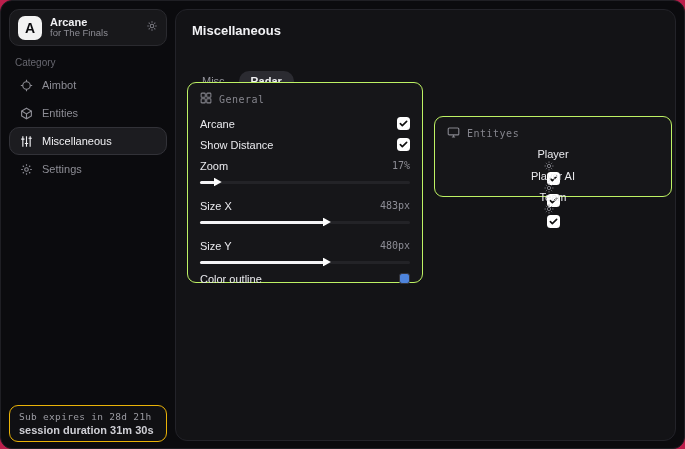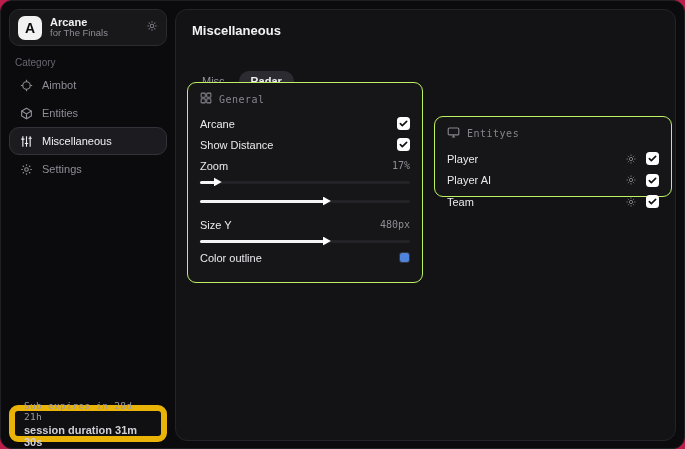--- a/index.html
+++ b/index.html
@@ -43,21 +43,21 @@
     height:28px; display:flex; align-items:center; gap:9px;
     padding:0 9px; border-radius:10px; border:1px solid transparent;
     color:#8d8d95; font-size:11px; cursor:pointer;
   }
   .nav-item .nico { width:14px; display:flex; justify-content:center; }
   .nav-item svg { stroke:#8d8d95; }
   .nav-item.active { background:#1c1c20; border-color:#323238; color:#f0f0f3; }
   .nav-item.active svg { stroke:#f0f0f3; }
   .footer-card {
     position:absolute; left:8px; right:8px; bottom:6px; height:37px;
-    border:6px solid #eab308; border-radius:9px; background:#101013;
+    border:1px solid #eab308; border-radius:9px; background:#101013;
     padding:5px 9px; display:flex; flex-direction:column; justify-content:center; gap:2px;
   }
   .footer-l1 { font-family:"DejaVu Sans Mono", monospace; font-size:9.5px; color:#9b9ba2; letter-spacing:.3px; }
   .footer-l2 { font-size:11px; font-weight:bold; color:#cfcfd5; }
   
   .main {
     position:absolute; left:174px; top:8px; right:8px; bottom:7px;
     background:#131316; border:1px solid #232329; border-radius:12px;
   }
   .page-title { position:absolute; left:16px; top:13px; font-size:13px; font-weight:bold; color:#f2f2f5; }
@@ -89,21 +89,21 @@
   .slider { position:relative; height:12px; display:flex; align-items:center; cursor:pointer; }
   .track { position:relative; width:100%; height:3px; background:#232327; border-radius:2px; }
   .fill { position:relative; height:3px; background:#f4f4f6; border-radius:2px; }
   .thumb {
     position:absolute; right:-7px; top:50%; transform:translateY(-50%);
     width:8px; height:9px; background:#ffffff;
     clip-path:polygon(0 0, 100% 50%, 0 100%);
   }
   .swatch { width:11px; height:11px; border-radius:3px; border:1px solid #34343a; cursor:pointer; }
   .spacer8 { height:7px; }
-  .ent-row { display:flex; align-items:center; height:21.5px; }
+  .ent-row { display:flex; align-items:center; height:21.5px;flex-direction:column; }
   .ent-label { flex:1; font-size:11px; color:#eaeaee; font-weight:500; }
   .ent-gear { margin-right:9px; display:flex; cursor:pointer; }
   .ent-gear svg { stroke:#7c7c84; }
 </style>
 </head>
 <body>
 
 <div class="window">
 
   <div class="sidebar">
@@ -214,20 +214,24 @@
       <div class="slider">
         <div class="track">
           <div class="fill" style="width: 7%;">
             <div class="thumb"></div>
           </div>
         </div>
       </div>
 
       <div class="spacer8"></div>
 
+      <div class="row">
+        <span class="row-label">Size X</span>
+        <span class="row-value">483px</span>
+      </div>
       <div class="slider">
         <div class="track">
           <div class="fill" style="width: 59%;">
             <div class="thumb"></div>
           </div>
         </div>
       </div>
 
       <div class="spacer8"></div>
 

